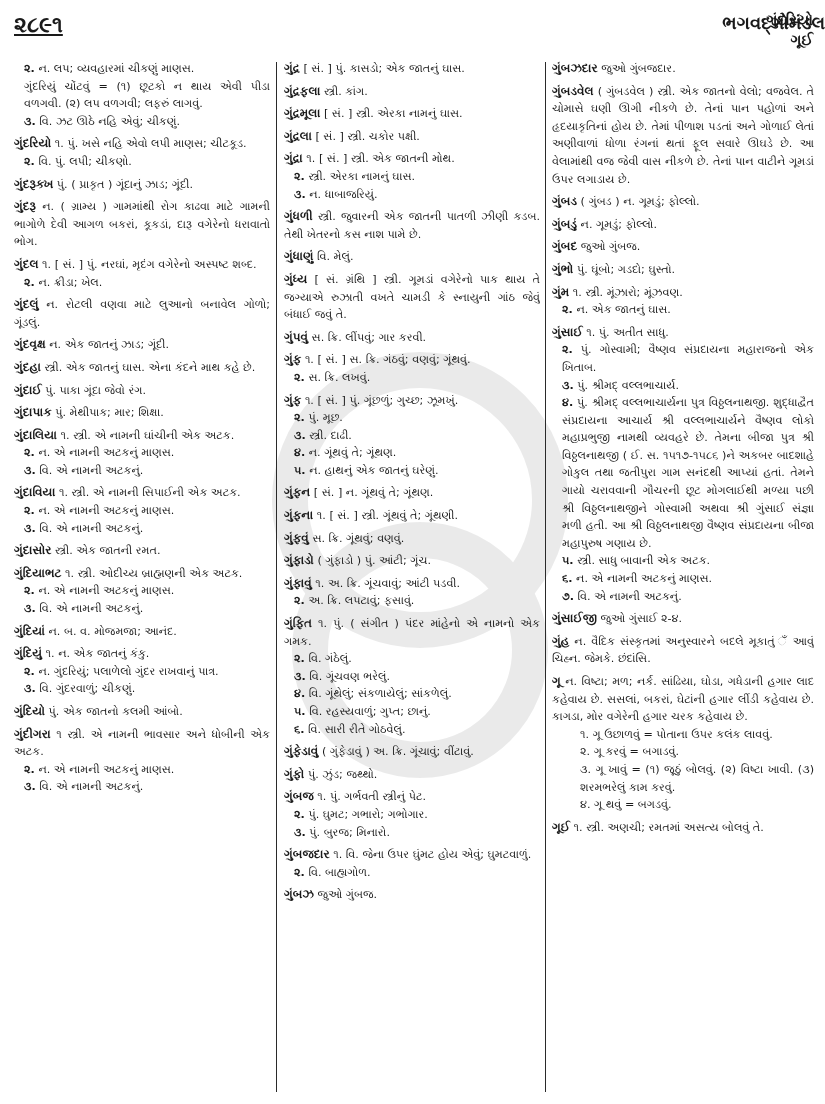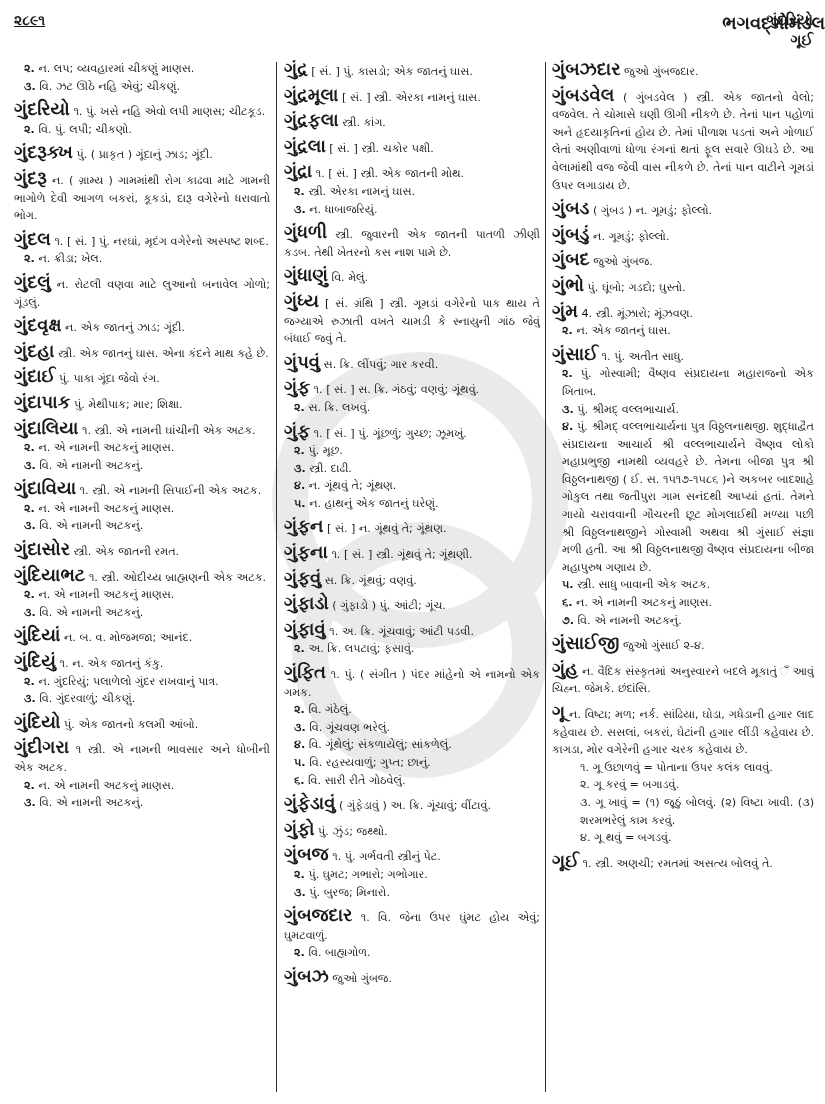--- a/index.html
+++ b/index.html
@@ -17,21 +17,21 @@
     }
     .page-header {
       position: absolute;
       left: 0; top: 0;
       width: 825px;
       height: 60px;
     }
     .page-number {
       position: absolute;
       left: 14px; top: 12px;
-      font-size: 14px;
+      font-size: 22px;
       font-weight: bold;
       text-decoration: underline;
     }
     .running-title {
       position: absolute;
       left: 0; right: 0; top: 12px;
       text-align: right;
       font-size: 18px;
       font-weight: bold;
     }
@@ -77,21 +77,21 @@
     .divider-2 { left: 545px; }
 
     .entry {
       margin: 0 0 5px 0;
       font-size: 11.2px;
       line-height: 17.6px;
       text-align: justify;
     }
     .entry .hw {
       font-weight: bold;
-      font-size: 18px;
+      font-size: 12px;
     }
     .entry .body {
       font-weight: normal;
     }
     .entry .sub {
       display: block;
       padding-left: 10px;
     }
     .entry .sub .num {
       font-weight: bold;
@@ -119,20 +119,21 @@
   <circle cx="180" cy="320" r="110" fill="none" stroke="#000" stroke-width="36"></circle>
 </svg>
 
 <div class="columns">
   <div class="divider divider-1"></div>
   <div class="divider divider-2"></div>
 
   <div class="col col-left">
       <div class="entry">
         <span class="sub"><span class="num">૨.</span> <span>ન. લપ; વ્યવહારમાં ચીકણું માણસ.</span></span>
+        <span class="sub"><span>ગુંદરિયું ચોંટવું = (૧) છૂટકો ન થાય એવી પીડા વળગવી. (૨) લપ વળગવી; લફરું લાગવું.</span></span>
         <span class="sub"><span class="num">૩.</span> <span>વિ. ઝટ ઊઠે નહિ એવું; ચીકણું.</span></span>
       </div>
       <div class="entry"><span class="hw">ગુંદરિયો</span> <span class="body">૧. પું. ખસે નહિ એવો લપી માણસ; ચીટકૂડ.</span><span class="sub"><span class="num">૨.</span> <span>વિ. પું. લપી; ચીકણો.</span></span></div>
       <div class="entry"><span class="hw">ગુંદરૂક્ખ</span> <span class="body">પું. ( પ્રાકૃત ) ગૂંદાનું ઝાડ; ગૂંદી.</span></div>
       <div class="entry"><span class="hw">ગુંદરૂ</span> <span class="body">ન. ( ગ્રામ્ય ) ગામમાંથી રોગ કાઢવા માટે ગામની ભાગોળે દેવી આગળ બકરાં, કૂકડાં, દારૂ વગેરેનો ધરાવાતો ભોગ.</span></div>
       <div class="entry"><span class="hw">ગુંદલ</span> <span class="body">૧. [ સં. ] પું. નરઘાં, મૃદંગ વગેરેનો અસ્પષ્ટ શબ્દ.</span><span class="sub"><span class="num">૨.</span> <span>ન. ક્રીડા; ખેલ.</span></span></div>
       <div class="entry"><span class="hw">ગુંદલું</span> <span class="body">ન. રોટલી વણવા માટે લુઆનો બનાવેલ ગોળો; ગૂંડલું.</span></div>
       <div class="entry"><span class="hw">ગુંદવૃક્ષ</span> <span class="body">ન. એક જાતનું ઝાડ; ગૂંદી.</span></div>
       <div class="entry"><span class="hw">ગુંદહા</span> <span class="body">સ્ત્રી. એક જાતનું ઘાસ. એના કંદને માથ કહે છે.</span></div>
       <div class="entry"><span class="hw">ગુંદાઈ</span> <span class="body">પું. પાકા ગૂંદા જેવો રંગ.</span></div>
@@ -141,22 +142,22 @@
       <div class="entry"><span class="hw">ગુંદાવિયા</span> <span class="body">૧. સ્ત્રી. એ નામની સિપાઈની એક અટક.</span><span class="sub"><span class="num">૨.</span> <span>ન. એ નામની અટકનું માણસ.</span></span><span class="sub"><span class="num">૩.</span> <span>વિ. એ નામની અટકનું.</span></span></div>
       <div class="entry"><span class="hw">ગુંદાસોર</span> <span class="body">સ્ત્રી. એક જાતની રમત.</span></div>
       <div class="entry"><span class="hw">ગુંદિયાભટ</span> <span class="body">૧. સ્ત્રી. ઓદીચ્ય બ્રાહ્મણની એક અટક.</span><span class="sub"><span class="num">૨.</span> <span>ન. એ નામની અટકનું માણસ.</span></span><span class="sub"><span class="num">૩.</span> <span>વિ. એ નામની અટકનું.</span></span></div>
       <div class="entry"><span class="hw">ગુંદિયાં</span> <span class="body">ન. બ. વ. મોજમજા; આનંદ.</span></div>
       <div class="entry"><span class="hw">ગુંદિયું</span> <span class="body">૧. ન. એક જાતનું કંકુ.</span><span class="sub"><span class="num">૨.</span> <span>ન. ગુંદરિયું; પલાળેલો ગુંદર રાખવાનું પાત્ર.</span></span><span class="sub"><span class="num">૩.</span> <span>વિ. ગુંદરવાળું; ચીકણું.</span></span></div>
       <div class="entry"><span class="hw">ગુંદિયો</span> <span class="body">પું. એક જાતનો કલમી આંબો.</span></div>
       <div class="entry"><span class="hw">ગુંદીગરા</span> <span class="body">૧ સ્ત્રી. એ નામની ભાવસાર અને ધોબીની એક અટક.</span><span class="sub"><span class="num">૨.</span> <span>ન. એ નામની અટકનું માણસ.</span></span><span class="sub"><span class="num">૩.</span> <span>વિ. એ નામની અટકનું.</span></span></div>
     </div>
   <div class="col col-middle">
       <div class="entry"><span class="hw">ગુંદ્ર</span> <span class="body">[ સં. ] પું. કાસડો; એક જાતનું ઘાસ.</span></div>
+      <div class="entry"><span class="hw">ગુંદ્રફલા</span> <span class="body">સ્ત્રી. કાંગ.</span></div>
       <div class="entry"><span class="hw">ગુંદ્રમૂલા</span> <span class="body">[ સં. ] સ્ત્રી. એરકા નામનું ઘાસ.</span></div>
-      <div class="entry"><span class="hw">ગુંદ્રફલા</span> <span class="body">સ્ત્રી. કાંગ.</span></div>
       <div class="entry"><span class="hw">ગુંદ્રલા</span> <span class="body">[ સં. ] સ્ત્રી. ચકોર પક્ષી.</span></div>
       <div class="entry"><span class="hw">ગુંદ્રા</span> <span class="body">૧. [ સં. ] સ્ત્રી. એક જાતની મોથ.</span><span class="sub"><span class="num">૨.</span> <span>સ્ત્રી. એરકા નામનું ઘાસ.</span></span><span class="sub"><span class="num">૩.</span> <span>ન. ધાબાજરિયું.</span></span></div>
       <div class="entry"><span class="hw">ગુંધળી</span> <span class="body">સ્ત્રી. જુવારની એક જાતની પાતળી ઝીણી કડબ. તેથી ખેતરનો કસ નાશ પામે છે.</span></div>
       <div class="entry"><span class="hw">ગુંધાણું</span> <span class="body">વિ. મેલું.</span></div>
       <div class="entry"><span class="hw">ગુંધ્ય</span> <span class="body">[ સં. ગ્રંથિ ] સ્ત્રી. ગૂમડાં વગેરેનો પાક થાય તે જગ્યાએ રુઝાતી વખતે ચામડી કે સ્નાયુની ગાંઠ જેવું બંધાઈ જવું તે.</span></div>
       <div class="entry"><span class="hw">ગુંપવું</span> <span class="body">સ. ક્રિ. લીંપવું; ગાર કરવી.</span></div>
       <div class="entry"><span class="hw">ગુંફ</span> <span class="body">૧. [ સં. ] સ. ક્રિ. ગંઠવું; વણવું; ગૂંથવું.</span><span class="sub"><span class="num">૨.</span> <span>સ. ક્રિ. લખવું.</span></span></div>
       <div class="entry"><span class="hw">ગુંફ</span> <span class="body">૧. [ સં. ] પું. ગૂંછળું; ગુચ્છ; ઝૂમખું.</span><span class="sub"><span class="num">૨.</span> <span>પું. મૂછ.</span></span><span class="sub"><span class="num">૩.</span> <span>સ્ત્રી. દાઢી.</span></span><span class="sub"><span class="num">૪.</span> <span>ન. ગૂંથવું તે; ગૂંથણ.</span></span><span class="sub"><span class="num">૫.</span> <span>ન. હાથનું એક જાતનું ઘરેણું.</span></span></div>
       <div class="entry"><span class="hw">ગુંફન</span> <span class="body">[ સં. ] ન. ગૂંથવું તે; ગૂંથણ.</span></div>
       <div class="entry"><span class="hw">ગુંફના</span> <span class="body">૧. [ સં. ] સ્ત્રી. ગૂંથવું તે; ગૂંથણી.</span></div>
@@ -170,20 +171,20 @@
       <div class="entry"><span class="hw">ગુંબજદાર</span> <span class="body">૧. વિ. જેના ઉપર ઘુંમટ હોય એવું; ઘુમટવાળું.</span><span class="sub"><span class="num">૨.</span> <span>વિ. બાહ્યગોળ.</span></span></div>
       <div class="entry"><span class="hw">ગુંબઝ</span> <span class="body">જુઓ ગુંબજ.</span></div>
     </div>
   <div class="col col-right">
       <div class="entry"><span class="hw">ગુંબઝદાર</span> <span class="body">જુઓ ગુંબજદાર.</span></div>
       <div class="entry"><span class="hw">ગુંબડવેલ</span> <span class="body">( ગુંબડવેલ ) સ્ત્રી. એક જાતનો વેલો; વજવેલ. તે ચોમાસે ઘણી ઊગી નીકળે છે. તેનાં પાન પહોળાં અને હૃદયાકૃતિનાં હોય છે. તેમાં પીળાશ પડતાં અને ગોળાઈ લેતાં અણીવાળાં ધોળા રંગનાં થતાં ફૂલ સવારે ઊઘડે છે. આ વેલામાંથી વજ જેવી વાસ નીકળે છે. તેનાં પાન વાટીને ગૂમડાં ઉપર લગાડાય છે.</span></div>
       <div class="entry"><span class="hw">ગુંબડ</span> <span class="body">( ગુંબડ ) ન. ગૂમડું; ફોલ્લો.</span></div>
       <div class="entry"><span class="hw">ગુંબડું</span> <span class="body">ન. ગૂમડું; ફોલ્લો.</span></div>
       <div class="entry"><span class="hw">ગુંબદ</span> <span class="body">જુઓ ગુંબજ.</span></div>
       <div class="entry"><span class="hw">ગુંભો</span> <span class="body">પું. ઘૂંબો; ગડદો; ઘુસ્તો.</span></div>
-      <div class="entry"><span class="hw">ગુંમ</span> <span class="body">4. સ્ત્રી. મૂંઝારો; મૂંઝવણ.</span><span class="sub"><span class="num">૨.</span> <span>ન. એક જાતનું ઘાસ.</span></span></div>
+      <div class="entry"><span class="hw">ગુંમ</span> <span class="body">૧. સ્ત્રી. મૂંઝારો; મૂંઝવણ.</span><span class="sub"><span class="num">૨.</span> <span>ન. એક જાતનું ઘાસ.</span></span></div>
       <div class="entry"><span class="hw">ગુંસાઈ</span> <span class="body">૧. પું. અતીત સાધુ.</span><span class="sub"><span class="num">૨.</span> <span>પું. ગોસ્વામી; વૈષ્ણવ સંપ્રદાયના મહારાજનો એક ખિતાબ.</span></span><span class="sub"><span class="num">૩.</span> <span>પું. શ્રીમદ્ વલ્લભાચાર્ય.</span></span><span class="sub"><span class="num">૪.</span> <span>પું. શ્રીમદ્ વલ્લભાચાર્યના પુત્ર વિઠ્ઠલનાથજી. શુદ્ધાદ્વૈત સંપ્રદાયના આચાર્ય શ્રી વલ્લભાચાર્યને વૈષ્ણવ લોકો મહાપ્રભુજી નામથી વ્યવહરે છે. તેમના બીજા પુત્ર શ્રી વિઠ્ઠલનાથજી ( ઈ. સ. ૧૫૧૭-૧૫૮૬ )ને અકબર બાદશાહે ગોકુલ તથા જતીપુરા ગામ સનંદથી આપ્યાં હતાં. તેમને ગાયો ચરાવવાની ગૌચરની છૂટ મોગલાઈથી મળ્યા પછી શ્રી વિઠ્ઠલનાથજીને ગોસ્વામી અથવા શ્રી ગુંસાઈ સંજ્ઞા મળી હતી. આ શ્રી વિઠ્ઠલનાથજી વૈષ્ણવ સંપ્રદાયના બીજા મહાપુરુષ ગણાય છે.</span></span><span class="sub"><span class="num">૫.</span> <span>સ્ત્રી. સાધુ બાવાની એક અટક.</span></span><span class="sub"><span class="num">૬.</span> <span>ન. એ નામની અટકનું માણસ.</span></span><span class="sub"><span class="num">૭.</span> <span>વિ. એ નામની અટકનું.</span></span></div>
       <div class="entry"><span class="hw">ગુંસાઈજી</span> <span class="body">જુઓ ગુંસાઈ ૨-૪.</span></div>
       <div class="entry"><span class="hw">ગુંહ</span> <span class="body">ન. વૈદિક સંસ્કૃતમાં અનુસ્વારને બદલે મૂકાતું ઁ આવું ચિહ્ન. જેમકે. છંદાંસિ.</span></div>
       <div class="entry"><span class="hw">ગૂ</span> <span class="body">ન. વિષ્ટા; મળ; નર્ક. સાંઢિયા, ઘોડા, ગધેડાની હગાર લાદ કહેવાય છે. સસલાં, બકરાં, ઘેટાંની હગાર લીંડી કહેવાય છે. કાગડા, મોર વગેરેની હગાર ચરક કહેવાય છે.</span><span class="idiom">૧. ગૂ ઉછાળવું = પોતાના ઉપર કલંક લાવવું.</span><span class="idiom">૨. ગૂ કરવું = બગાડવું.</span><span class="idiom">૩. ગૂ ખાવું = (૧) જૂઠું બોલવું. (૨) વિષ્ટા ખાવી. (૩) શરમભરેલું કામ કરવું.</span><span class="idiom">૪. ગૂ થવું = બગડવું.</span></div>
       <div class="entry"><span class="hw">ગૂઈ</span> <span class="body">૧. સ્ત્રી. અણચી; રમતમાં અસત્ય બોલવું તે.</span></div>
     </div>
 </div>
 
 </body></html>

